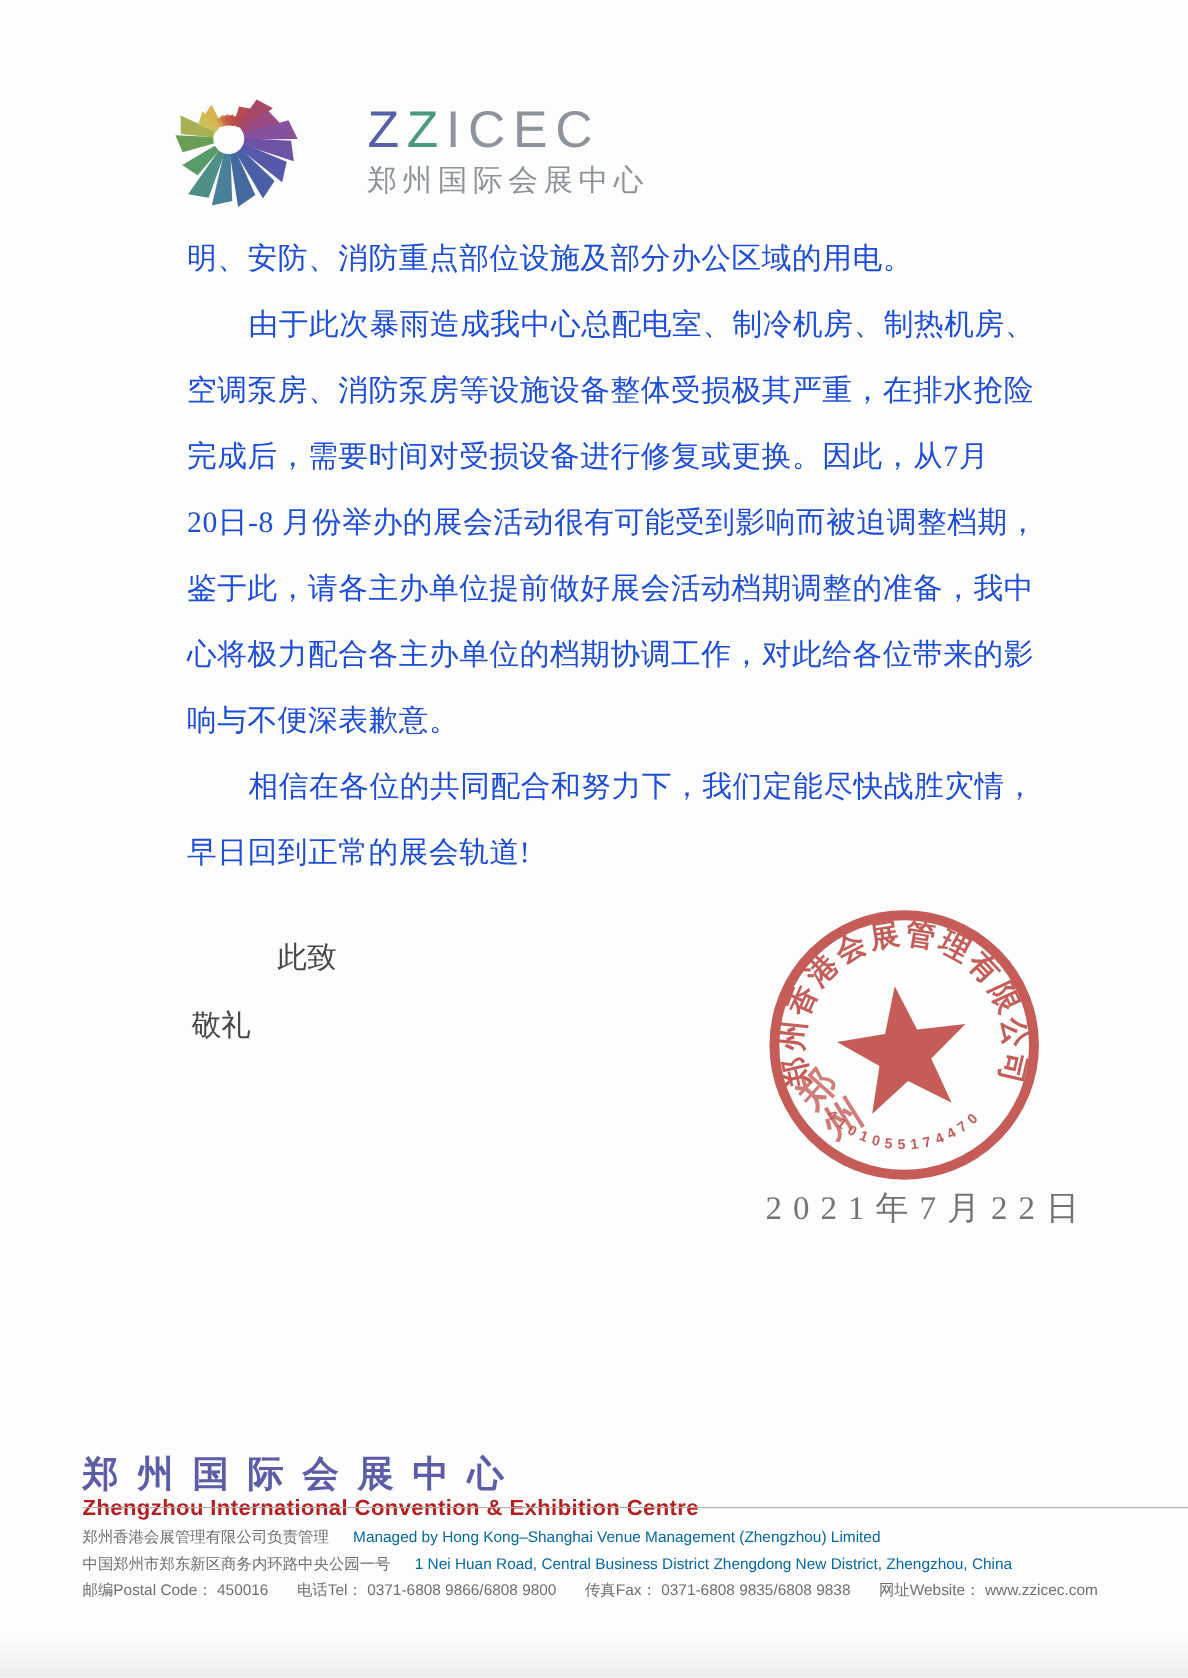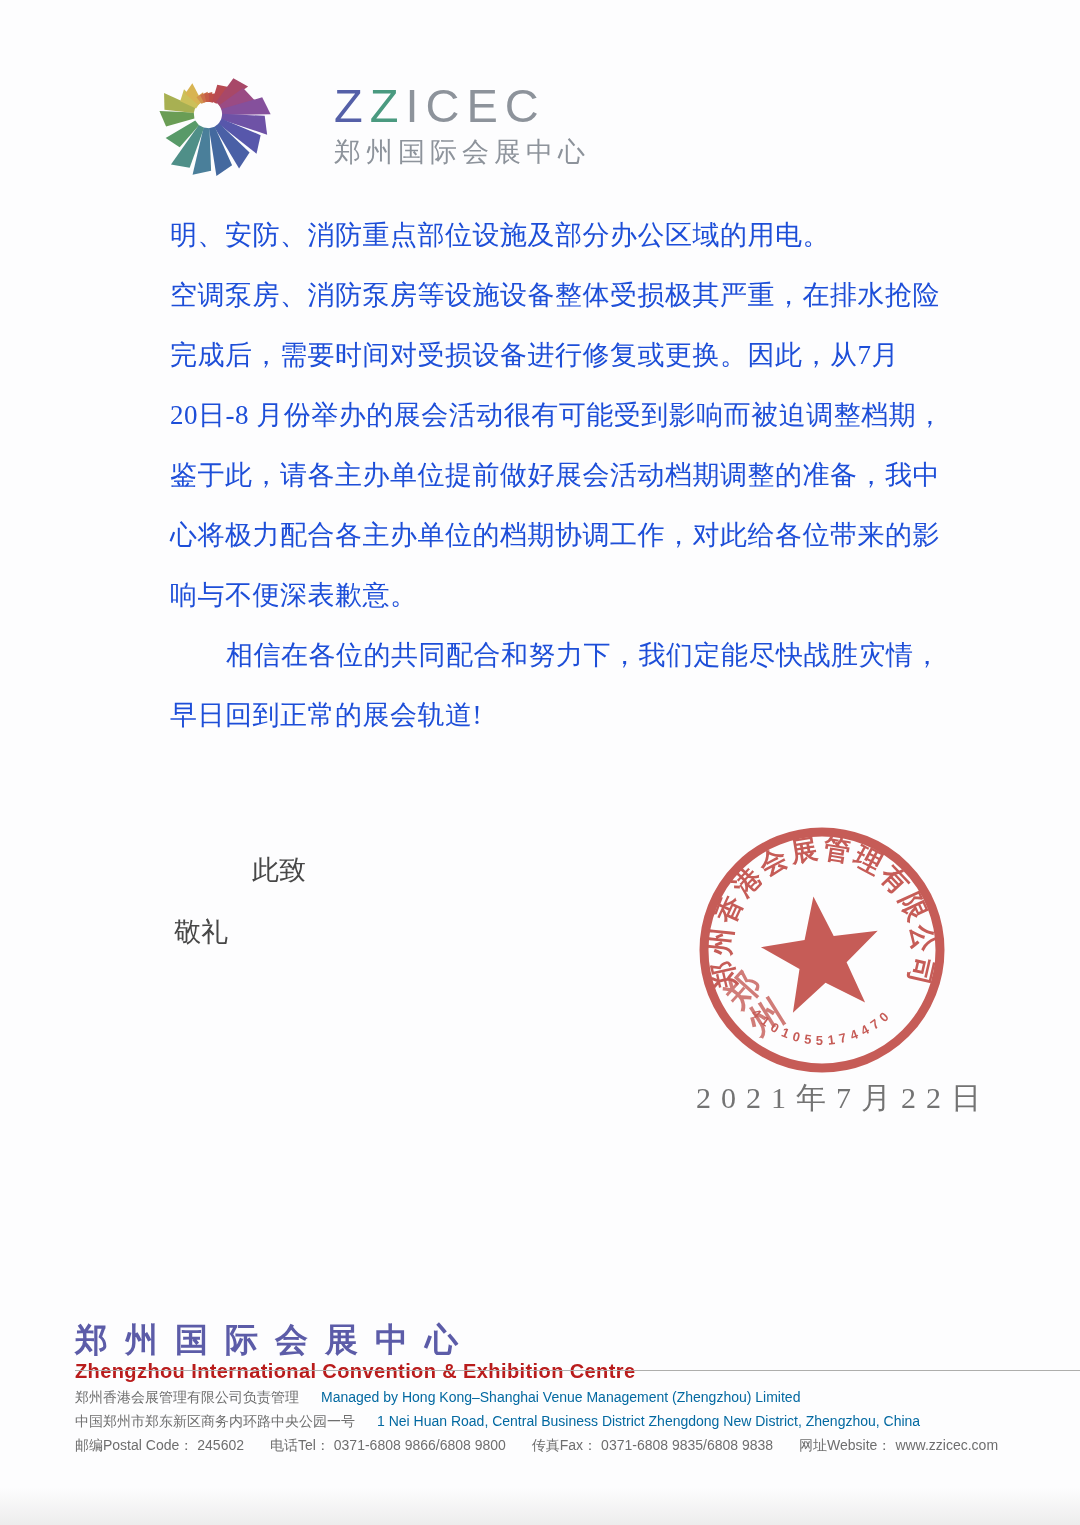--- a/index.html
+++ b/index.html
@@ -16,21 +16,21 @@
   }
   .page::after{
     content:"";
     position:absolute;left:0;right:0;bottom:0;height:38px;
     background:linear-gradient(to bottom, rgba(120,118,110,0) 0%, rgba(120,118,110,0.12) 100%);
     pointer-events:none;
   }
 
   
   .logo{
-    position:absolute;left:108px;top:52px;
+    position:absolute;left:108px;top:64px;
     display:flex;align-items:center;
   }
   .logo-fan{width:212px;height:140px;}
   .logo-word{margin-left:14px;margin-top:8px;font-family:"Liberation Sans","DejaVu Sans",sans-serif;}
   .logo-word .line1{font-size:47px;line-height:48px;letter-spacing:7px;font-weight:500;}
   .logo-word .z1{color:#5560a8;}
   .logo-word .z2{color:#4a9a80;}
   .logo-word .icec{color:#8d939b;font-weight:400;}
   .logo-word .line2{font-size:27px;color:#8d939b;letter-spacing:5px;margin-top:4px;}
 
@@ -109,20 +109,21 @@
       </g>
     </svg>
     <div class="logo-word">
       <div class="line1"><span class="z1">Z</span><span class="z2">Z</span><span class="icec">ICEC</span></div>
       <div class="line2">郑州国际会展中心</div>
     </div>
   </div>
 
   <div class="letter-body">
     <div class="letter-line">明、安防、消防重点部位设施及部分办公区域的用电。</div>
+    <div class="letter-line indent">由于此次暴雨造成我中心总配电室、制冷机房、制热机房、</div>
     <div class="letter-line">空调泵房、消防泵房等设施设备整体受损极其严重，在排水抢险</div>
     <div class="letter-line">完成后，需要时间对受损设备进行修复或更换。因此，从7月</div>
     <div class="letter-line">20日-8 月份举办的展会活动很有可能受到影响而被迫调整档期，</div>
     <div class="letter-line">鉴于此，请各主办单位提前做好展会活动档期调整的准备，我中</div>
     <div class="letter-line">心将极力配合各主办单位的档期协调工作，对此给各位带来的影</div>
     <div class="letter-line">响与不便深表歉意。</div>
     <div class="letter-line indent">相信在各位的共同配合和努力下，我们定能尽快战胜灾情，</div>
     <div class="letter-line">早日回到正常的展会轨道!</div>
   </div>
 
@@ -165,20 +166,20 @@
 
     <div class="footer-small">
       <span class="cn">郑州香港会展管理有限公司负责管理</span><span class="gap"></span><span class="en">Managed by Hong Kong–Shanghai Venue Management (Zhengzhou) Limited</span>
     </div>
 
     <div class="footer-small">
       <span class="cn">中国郑州市郑东新区商务内环路中央公园一号</span><span class="gap"></span><span class="en">1 Nei Huan Road, Central Business District Zhengdong New District, Zhengzhou, China</span>
     </div>
 
     <div class="footer-small footer-contact">
-      <span>邮编Postal Code：</span><span>245602</span><span class="sep"></span>
+      <span>邮编Postal Code：</span><span>450016</span><span class="sep"></span>
       <span>电话Tel：</span><span>0371-6808 9866/6808 9800</span><span class="sep"></span>
       <span>传真Fax：</span><span>0371-6808 9835/6808 9838</span><span class="sep"></span>
       <span>网址Website：</span><span>www.zzicec.com</span>
     </div>
   </div>
 
 </div>
 
 </body></html>

